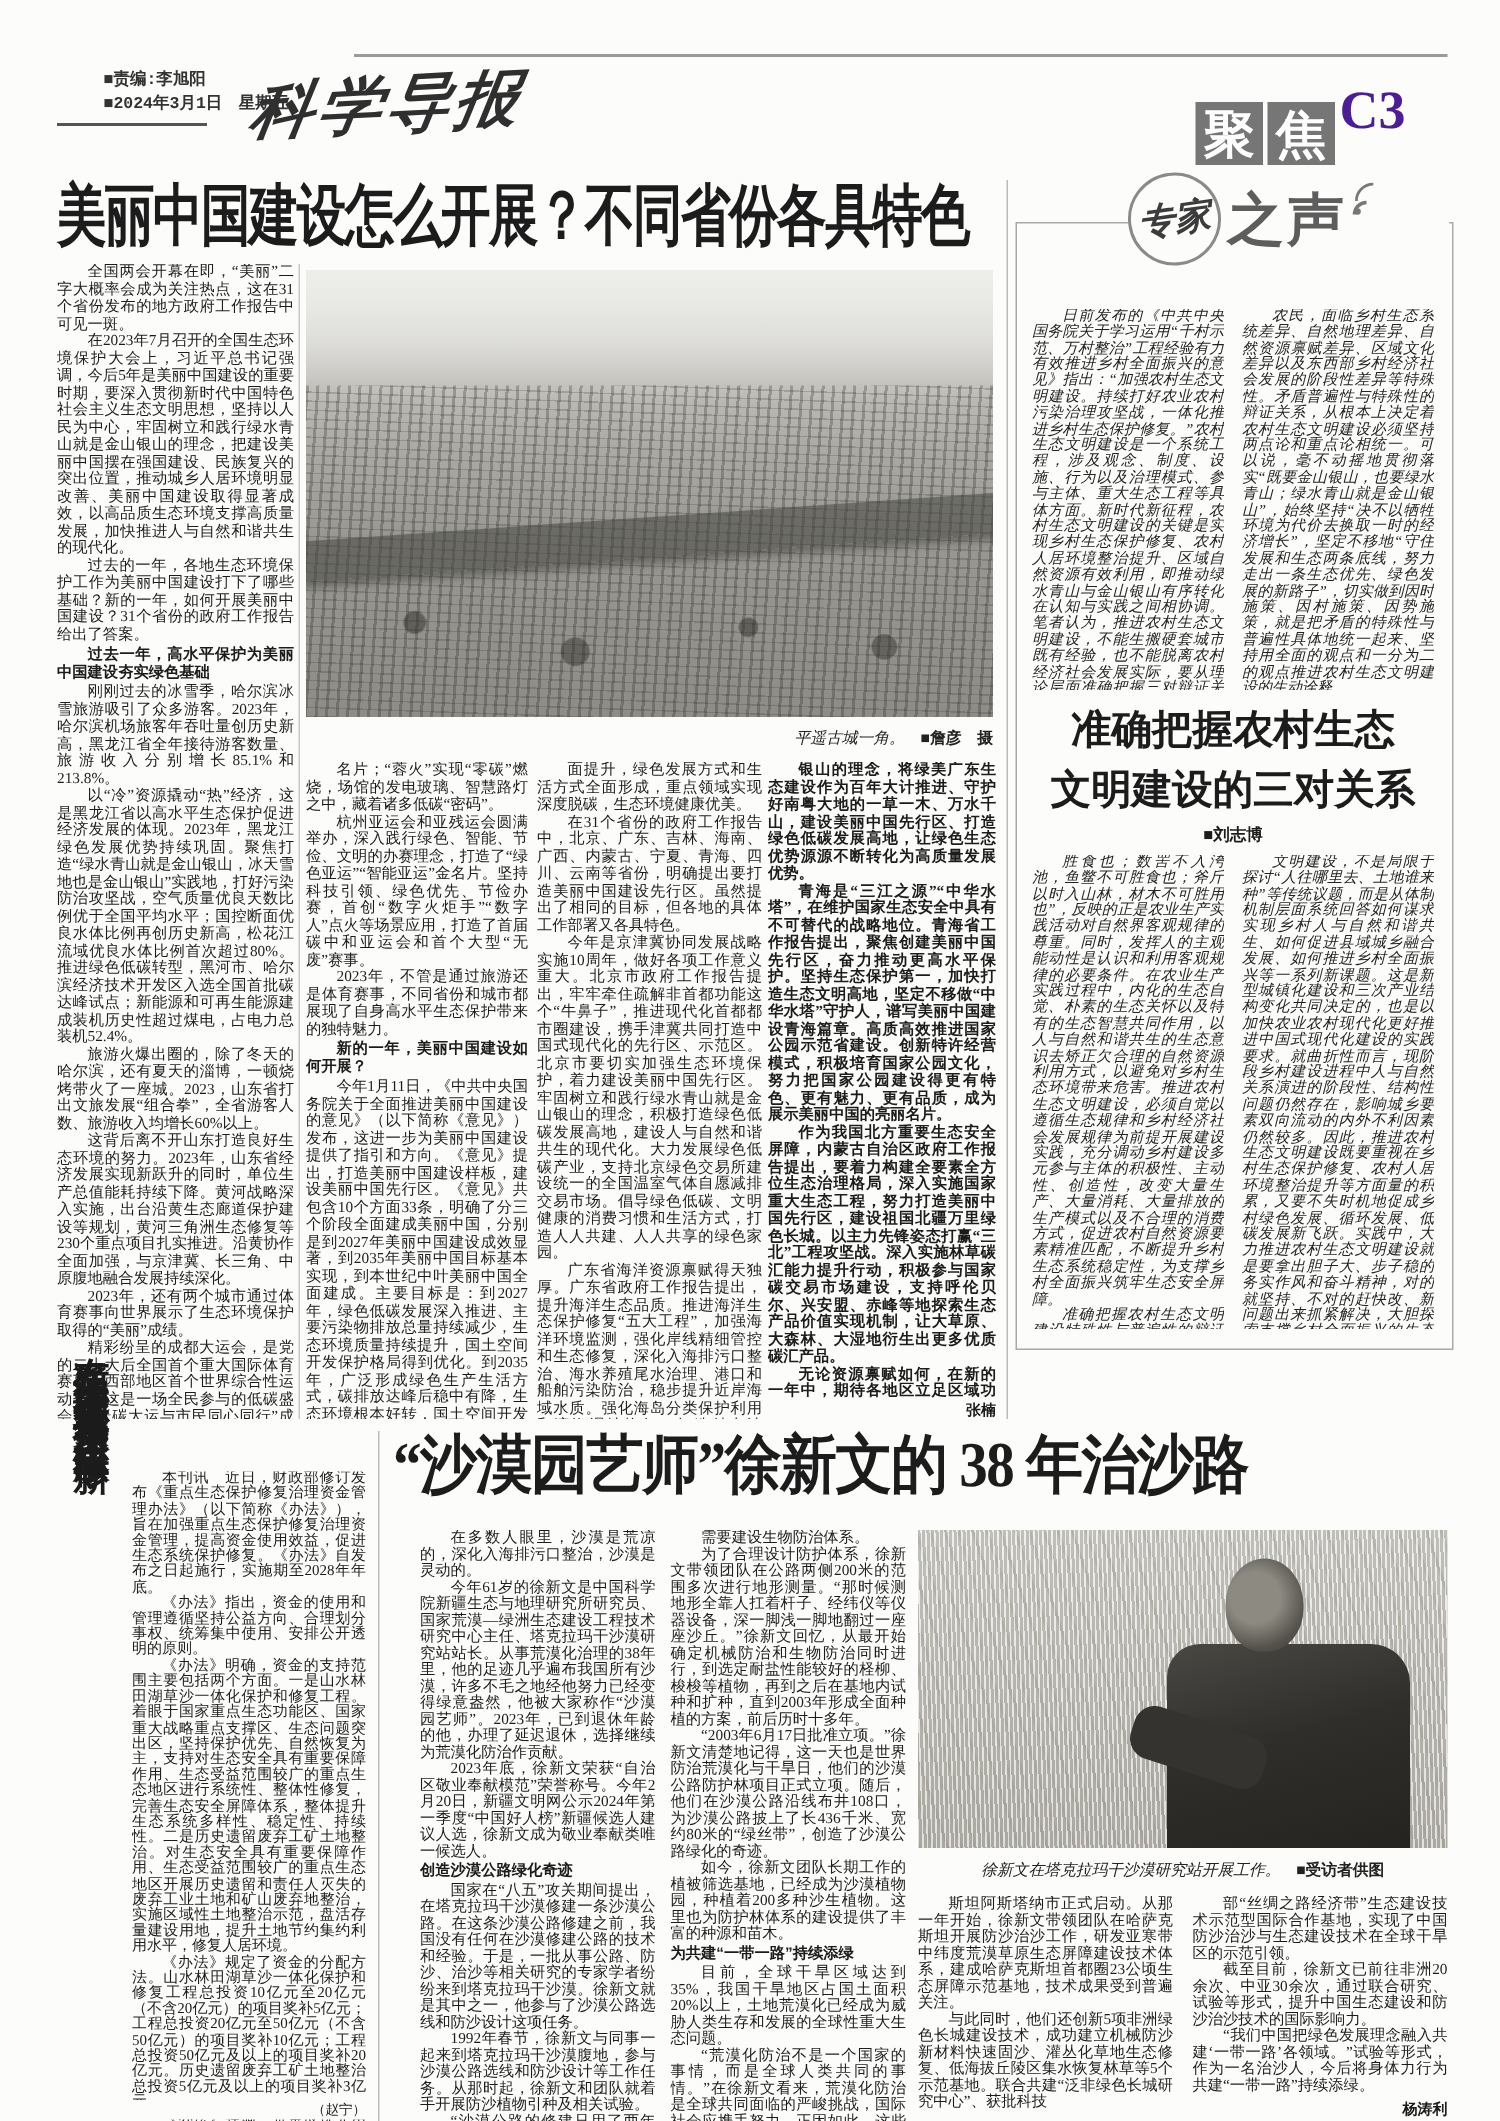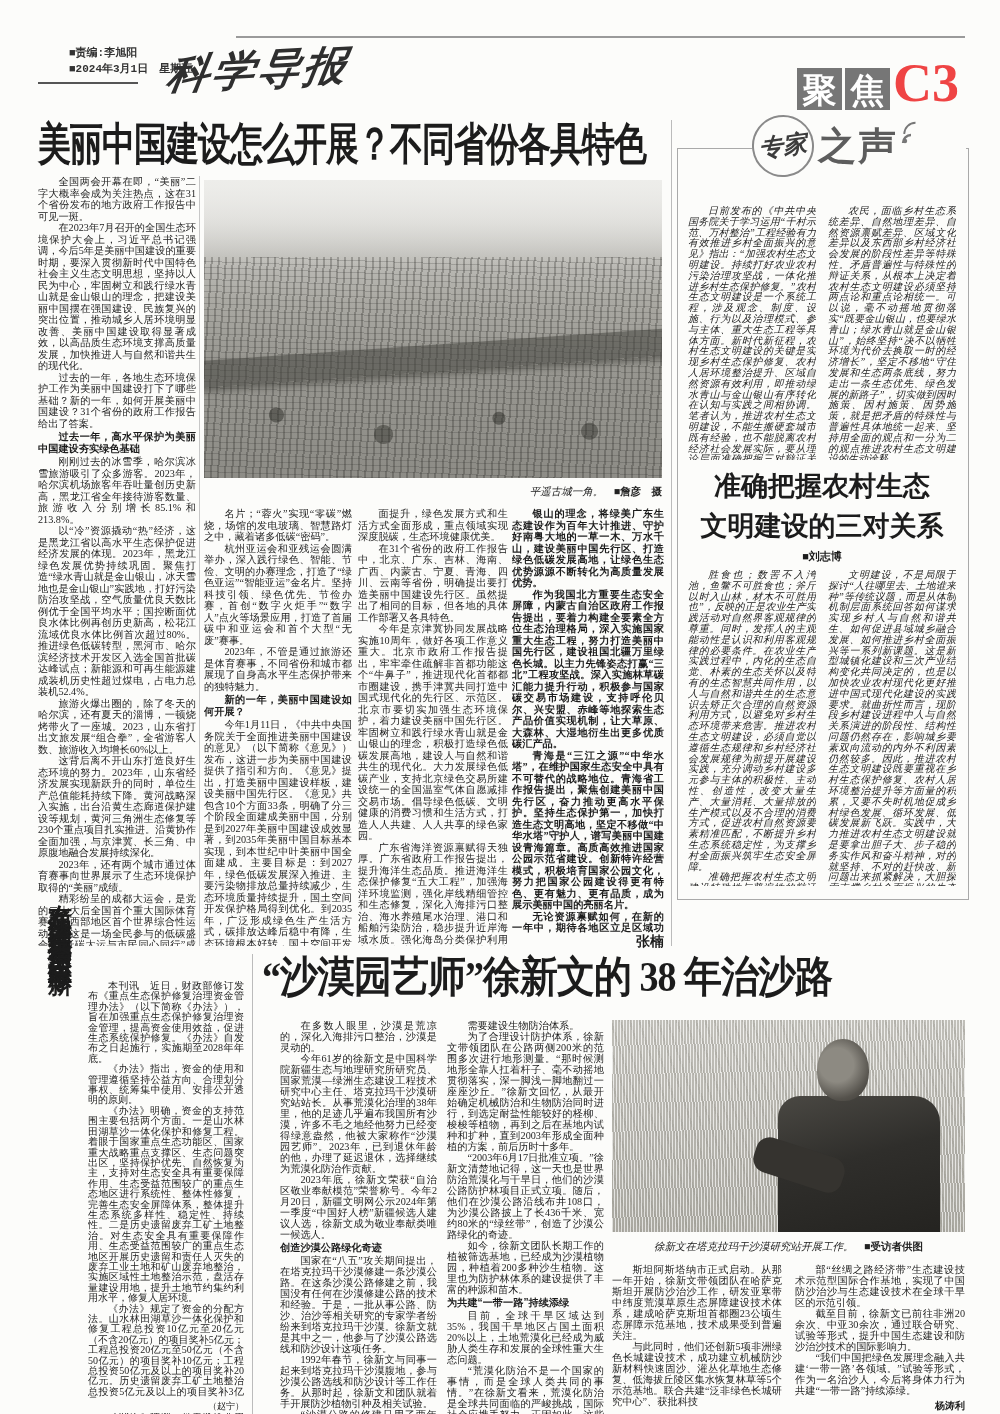--- a/index.html
+++ b/index.html
@@ -7,21 +7,21 @@
         font-family:"Liberation Serif",serif;color:#1c1c1c;}
   .abs{position:absolute;}
   .rule{position:absolute;background:#9a9a9a;}
   
   .meta{font-family:Liberation Mono, monospace;font-size:11px;font-weight:bold;color:#333;margin-left:31px;}
   .masthead{font-family:"Liberation Serif",serif;font-weight:bold;font-style:italic;
             font-size:42px;color:#2f2f2f;transform:skewX(-12deg) rotate(-3deg);letter-spacing:3px;}
   .focus-box{width:45px;height:45px;background:#767676;color:#fff;display:inline-block;
              text-align:center;line-height:45px;font-size:34px;font-weight:900;
              font-family:"Liberation Sans",sans-serif;margin-right:3px;}
-  .pageno{font-family:"Liberation Serif",serif;font-size:54px;font-weight:900;color:#ef4444;}
+  .pageno{font-family:"Liberation Serif",serif;font-size:36px;font-weight:900;color:#4c1d95;}
   
   .headline-main{font-family:"Liberation Sans",sans-serif;font-weight:900;font-size:33px;
                  letter-spacing:-1px;white-space:nowrap;transform:scaleY(1.35);transform-origin:top left;}
   .headline-desert{font-family:"Liberation Serif",serif;font-weight:900;font-size:38px;
                    letter-spacing:-1px;white-space:nowrap;transform:scaleY(1.12);transform-origin:top left;}
   .headline-expert{font-family:"Liberation Sans",sans-serif;font-weight:900;font-size:27px;
                    line-height:40px;text-align:center;}
   
   .col{position:absolute;overflow:hidden;text-align:justify;}
   .body-main{font-size:10.2px;line-height:11.5px;}
@@ -122,25 +122,25 @@
       <p class="para">今年1月11日，《中共中央国务院关于全面推进美丽中国建设的意见》（以下简称《意见》）发布，这进一步为美丽中国建设提供了指引和方向。《意见》提出，打造美丽中国建设样板，建设美丽中国先行区。《意见》共包含10个方面33条，明确了分三个阶段全面建成美丽中国，分别是到2027年美丽中国建设成效显著，到2035年美丽中国目标基本实现，到本世纪中叶美丽中国全面建成。主要目标是：到2027年，绿色低碳发展深入推进、主要污染物排放总量持续减少，生态环境质量持续提升，国土空间开发保护格局得到优化。到2035年，广泛形成绿色生产生活方式，碳排放达峰后稳中有降，生态环境根本好转，国土空间开发保护新格局全面形成。展望本世纪中叶，生态文明全</p>
     </div>
   <div class="col body-main" style="left:358px;top:508px;width:150px;height:438px;">
       <p class="para">面提升，绿色发展方式和生活方式全面形成，重点领域实现深度脱碳，生态环境健康优美。</p>
       <p class="para">在31个省份的政府工作报告中，北京、广东、吉林、海南、广西、内蒙古、宁夏、青海、四川、云南等省份，明确提出要打造美丽中国建设先行区。虽然提出了相同的目标，但各地的具体工作部署又各具特色。</p>
       <p class="para">今年是京津冀协同发展战略实施10周年，做好各项工作意义重大。北京市政府工作报告提出，牢牢牵住疏解非首都功能这个“牛鼻子”，推进现代化首都都市圈建设，携手津冀共同打造中国式现代化的先行区、示范区。北京市要切实加强生态环境保护，着力建设美丽中国先行区。牢固树立和践行绿水青山就是金山银山的理念，积极打造绿色低碳发展高地，建设人与自然和谐共生的现代化。大力发展绿色低碳产业，支持北京绿色交易所建设统一的全国温室气体自愿减排交易市场。倡导绿色低碳、文明健康的消费习惯和生活方式，打造人人共建、人人共享的绿色家园。</p>
       <p class="para">广东省海洋资源禀赋得天独厚。广东省政府工作报告提出，提升海洋生态品质。推进海洋生态保护修复“五大工程”，加强海洋环境监测，强化岸线精细管控和生态修复，深化入海排污口整治、海水养殖尾水治理、港口和船舶污染防治，稳步提升近岸海域水质。强化海岛分类保护利用和滨海湿地恢复，打造魅力沙滩、美丽海湾。要深入践行绿水青山就是金山</p>
     </div>
   <div class="col body-main" style="left:512px;top:508px;width:152px;height:438px;font-weight:bold;">
       <p class="para">银山的理念，将绿美广东生态建设作为百年大计推进、守护好南粤大地的一草一木、万水千山，建设美丽中国先行区、打造绿色低碳发展高地，让绿色生态优势源源不断转化为高质量发展优势。</p>
+      <p class="para">青海是“三江之源”“中华水塔”，在维护国家生态安全中具有不可替代的战略地位。青海省工作报告提出，聚焦创建美丽中国先行区，奋力推动更高水平保护。坚持生态保护第一，加快打造生态文明高地，坚定不移做“中华水塔”守护人，谱写美丽中国建设青海篇章。高质高效推进国家公园示范省建设。创新特许经营模式，积极培育国家公园文化，努力把国家公园建设得更有特色、更有魅力、更有品质，成为展示美丽中国的亮丽名片。</p>
       <p class="para">作为我国北方重要生态安全屏障，内蒙古自治区政府工作报告提出，要着力构建全要素全方位生态治理格局，深入实施国家重大生态工程，努力打造美丽中国先行区，建设祖国北疆万里绿色长城。以主力先锋姿态打赢“三北”工程攻坚战。深入实施林草碳汇能力提升行动，积极参与国家碳交易市场建设，支持呼伦贝尔、兴安盟、赤峰等地探索生态产品价值实现机制，让大草原、大森林、大湿地衍生出更多优质碳汇产品。</p>
-      <p class="para">青海是“三江之源”“中华水塔”，在维护国家生态安全中具有不可替代的战略地位。青海省工作报告提出，聚焦创建美丽中国先行区，奋力推动更高水平保护。坚持生态保护第一，加快打造生态文明高地，坚定不移做“中华水塔”守护人，谱写美丽中国建设青海篇章。高质高效推进国家公园示范省建设。创新特许经营模式，积极培育国家公园文化，努力把国家公园建设得更有特色、更有魅力、更有品质，成为展示美丽中国的亮丽名片。</p>
       <p class="para">无论资源禀赋如何，在新的一年中，期待各地区立足区域功能定位，发挥自身特色，谱写美丽中国建设新篇章。</p>
     </div>
-  <div class="byline" style="left:512px;top:933px;width:152px;font-size:14px;">张楠</div>
+  <div class="byline" style="left:512px;top:933px;width:152px;font-size:10px;">张楠</div>
 
   <div class="rule" style="left:671px;top:120px;width:1px;height:826px;background:#bbb;"></div>
 
   <div class="expert-box" style="left:677px;top:148px;width:290px;height:750px;"></div>
   <div class="abs expert-logo" style="left:752px;top:110px;width:214px;height:72px;">
     <span class="expert-circle">专家</span>
     <span class="expert-word">之声</span>
     <svg width="26" height="26" viewBox="0 0 26 26" style="margin-left:2px;margin-top:-26px;">
       <path d="M3 23 a8 8 0 0 1 8 -8" fill="none" stroke="#777" stroke-width="2.4"></path>
       <path d="M3 16 a15 15 0 0 1 15 -15" fill="none" stroke="#777" stroke-width="2.4" transform="translate(2,2) scale(0.75)"></path>
@@ -187,21 +187,21 @@
       <p class="para">在多数人眼里，沙漠是荒凉的，深化入海排污口整治，沙漠是灵动的。</p>
       <p class="para">今年61岁的徐新文是中国科学院新疆生态与地理研究所研究员、国家荒漠—绿洲生态建设工程技术研究中心主任、塔克拉玛干沙漠研究站站长。从事荒漠化治理的38年里，他的足迹几乎遍布我国所有沙漠，许多不毛之地经他努力已经变得绿意盎然，他被大家称作“沙漠园艺师”。2023年，已到退休年龄的他，办理了延迟退休，选择继续为荒漠化防治作贡献。</p>
       <p class="para">2023年底，徐新文荣获“自治区敬业奉献模范”荣誉称号。今年2月20日，新疆文明网公示2024年第一季度“中国好人榜”新疆候选人建议人选，徐新文成为敬业奉献类唯一候选人。</p>
       <p class="para subhead flush">创造沙漠公路绿化奇迹</p>
       <p class="para">国家在“八五”攻关期间提出，在塔克拉玛干沙漠修建一条沙漠公路。在这条沙漠公路修建之前，我国没有任何在沙漠修建公路的技术和经验。于是，一批从事公路、防沙、治沙等相关研究的专家学者纷纷来到塔克拉玛干沙漠。徐新文就是其中之一，他参与了沙漠公路选线和防沙设计这项任务。</p>
       <p class="para">1992年春节，徐新文与同事一起来到塔克拉玛干沙漠腹地，参与沙漠公路选线和防沙设计等工作任务。从那时起，徐新文和团队就着手开展防沙植物引种及相关试验。</p>
       <p class="para">“沙漠公路的修建只用了两年多，但防沙工作一直在继续。”徐新文说，在公路修建之初，我们先使用芦苇秆在路基两侧形成草方格，保证沙漠公路的正常建设以及建成后的初期使用，但要长期防沙护路，还</p>
     </div>
   <div class="col body-desert" style="left:447px;top:1020px;width:157px;height:394px;">
       <p class="para">需要建设生物防治体系。</p>
-      <p class="para">为了合理设计防护体系，徐新文带领团队在公路两侧200米的范围多次进行地形测量。“那时候测地形全靠人扛着杆子、毫不动摇地贯彻落实，深一脚浅一脚地翻过一座座沙丘。”徐新文回忆，从最开始确定机械防治和生物防治同时进行，到选定耐盐性能较好的柽柳、梭梭等植物，再到之后在基地内试种和扩种，直到2003年形成全面种植的方案，前后历时十多年。</p>
+      <p class="para">为了合理设计防护体系，徐新文带领团队在公路两侧200米的范围多次进行地形测量。“那时候测地形全靠人扛着杆子、经纬仪等仪器设备，深一脚浅一脚地翻过一座座沙丘。”徐新文回忆，从最开始确定机械防治和生物防治同时进行，到选定耐盐性能较好的柽柳、梭梭等植物，再到之后在基地内试种和扩种，直到2003年形成全面种植的方案，前后历时十多年。</p>
       <p class="para">“2003年6月17日批准立项。”徐新文清楚地记得，这一天也是世界防治荒漠化与干旱日，他们的沙漠公路防护林项目正式立项。随后，他们在沙漠公路沿线布井108口，为沙漠公路披上了长436千米、宽约80米的“绿丝带”，创造了沙漠公路绿化的奇迹。</p>
       <p class="para">如今，徐新文团队长期工作的植被筛选基地，已经成为沙漠植物园，种植着200多种沙生植物。这里也为防护林体系的建设提供了丰富的种源和苗木。</p>
       <p class="para subhead flush">为共建“一带一路”持续添绿</p>
       <p class="para">目前，全球干旱区域达到35%，我国干旱地区占国土面积20%以上，土地荒漠化已经成为威胁人类生存和发展的全球性重大生态问题。</p>
       <p class="para">“荒漠化防治不是一个国家的事情，而是全球人类共同的事情。”在徐新文看来，荒漠化防治是全球共同面临的严峻挑战，国际社会应携手努力。正因如此，这些年，徐新文也致力于将中国防沙治沙和生态建设的技术成果推向国际。</p>
     </div>
 
   <div class="photo photo2" style="left:612px;top:1020px;width:353px;height:212px;">
     <div class="grass"></div>
     <div class="body"></div>

